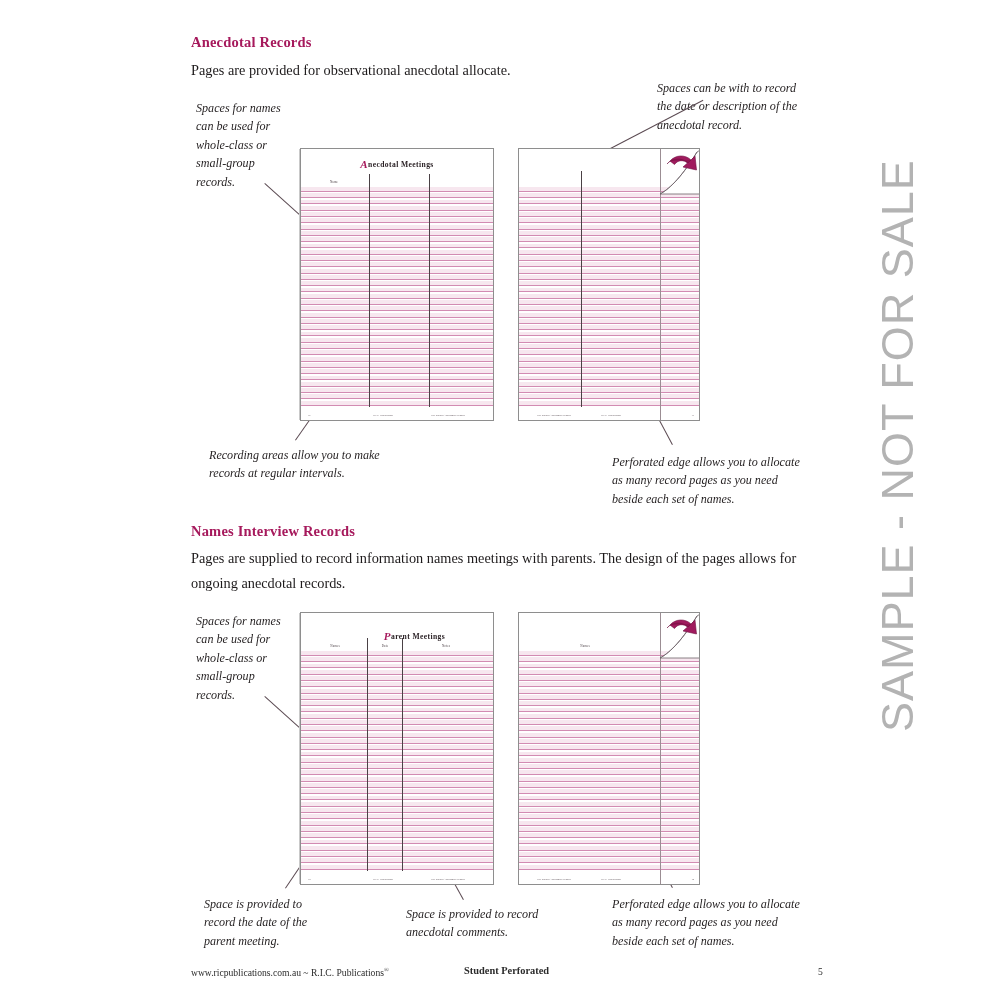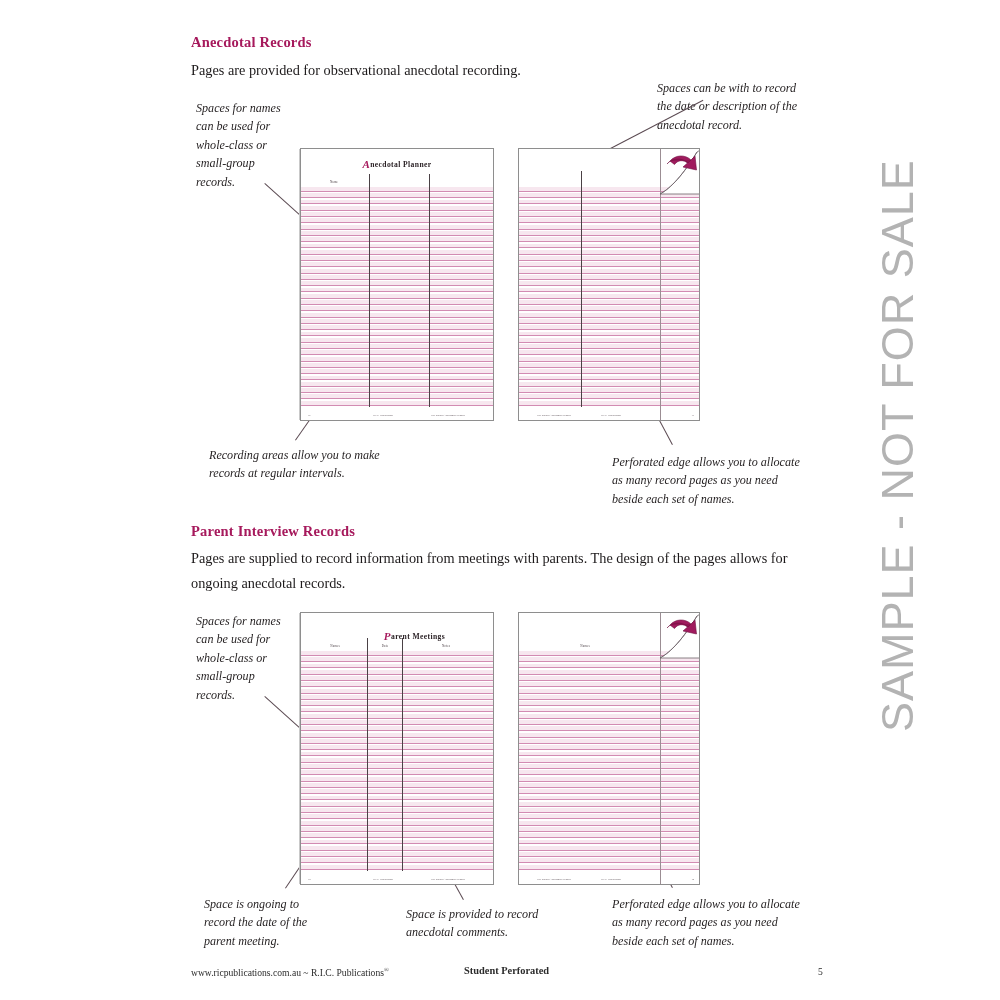--- a/index.html
+++ b/index.html
@@ -77,21 +77,21 @@
 <body>
 
 <div class="page">
 
   <div class="watermark" style="left:872px;top:732px;">SAMPLE - NOT FOR SALE</div>
 
   <div>
 
     <div class="sec-head" style="left:191px;top:34px;">Anecdotal Records</div>
 
-    <div class="sec-body" style="left:191px;top:58px;width:620px;">Pages are provided for observational anecdotal recording.</div>
+    <div class="sec-body" style="left:191px;top:58px;width:620px;">Pages are provided for observational anecdotal allocate.</div>
 
     <div class="callout" style="left:196px;top:99px;width:150px;white-space:pre-line;">Spaces for names
 can be used for
 whole-class or
 small-group
 records.</div>
 
     <div class="callout" style="left:657px;top:79px;width:180px;white-space:pre-line;">Spaces can be with to record
 the date or description of the
 anecdotal record.</div>
@@ -105,21 +105,21 @@
 
     <div class="leader" style="left:265px;top:183px;width:64px;transform:rotate(42deg);"></div>
     <div class="leader" style="left:545px;top:182px;width:178px;transform:rotate(-27.5deg);"></div>
     <div class="leader" style="left:295px;top:440px;width:95px;transform:rotate(-55deg);"></div>
     <div class="leader" style="left:672px;top:445px;width:74px;transform:rotate(-118deg);"></div>
 
     <div class="spread" style="left:300px;top:148px;width:400px;height:275px;">
 
       <div class="bk left" style="left:0;top:0;width:194px;height:273px;">
         <div class="bk-title" style="top:11px;">
-          <span class="dropcap">A</span><span>necdotal Planner</span>
+          <span class="dropcap">A</span><span>necdotal Meetings</span>
         </div>
         <div class="colhead" style="left:6px;top:30.5px;width:54px;">Name</div>
 
         <div class="rules" style="top:38px;height:220px;" id="rules-s1l">
             <div class="rule-band" style="position: absolute; left: 0px; right: 0px; top: 0px; height: 3.89714px;"></div>
             <div class="rule-line" style="position: absolute; left: 0px; right: 0px; top: 3.89714px; height: 1px;"></div>
             <div class="rule-band" style="position: absolute; left: 0px; right: 0px; top: 6.28571px; height: 3.89714px;"></div>
             <div class="rule-line" style="position: absolute; left: 0px; right: 0px; top: 10.1829px; height: 1px;"></div>
             <div class="rule-band" style="position: absolute; left: 0px; right: 0px; top: 12.5714px; height: 3.89714px;"></div>
             <div class="rule-line" style="position: absolute; left: 0px; right: 0px; top: 16.4686px; height: 1px;"></div>
@@ -290,31 +290,31 @@
 
         <div class="bk-foot" style="left:18px;bottom:3px;">The Student Assessment Planner</div>
         <div class="bk-foot" style="left:82px;bottom:3px;">R.I.C. Publications</div>
         <div class="bk-foot" style="right:5px;bottom:3px;">17</div>
       </div>
     </div>
   </div>
 
   <div>
 
-    <div class="sec-head" style="left:191px;top:523px;">Parent Interview Records</div>
-
-    <div class="sec-body" style="left:191px;top:546px;width:626px;">Pages are supplied to record information from meetings with parents. The design of the pages allows for ongoing anecdotal records.</div>
+    <div class="sec-head" style="left:191px;top:523px;">Names Interview Records</div>
+
+    <div class="sec-body" style="left:191px;top:546px;width:626px;">Pages are supplied to record information names meetings with parents. The design of the pages allows for ongoing anecdotal records.</div>
 
     <div class="callout" style="left:196px;top:612px;width:150px;white-space:pre-line;">Spaces for names
 can be used for
 whole-class or
 small-group
 records.</div>
 
-    <div class="callout" style="left:204px;top:895px;width:180px;white-space:pre-line;">Space is ongoing to
+    <div class="callout" style="left:204px;top:895px;width:180px;white-space:pre-line;">Space is provided to
 record the date of the
 parent meeting.</div>
 
     <div class="callout" style="left:406px;top:905px;width:210px;white-space:pre-line;">Space is provided to record
 anecdotal comments.</div>
 
     <div class="callout" style="left:612px;top:895px;width:250px;white-space:pre-line;">Perforated edge allows you to allocate
 as many record pages as you need
 beside each set of names.</div>
 

